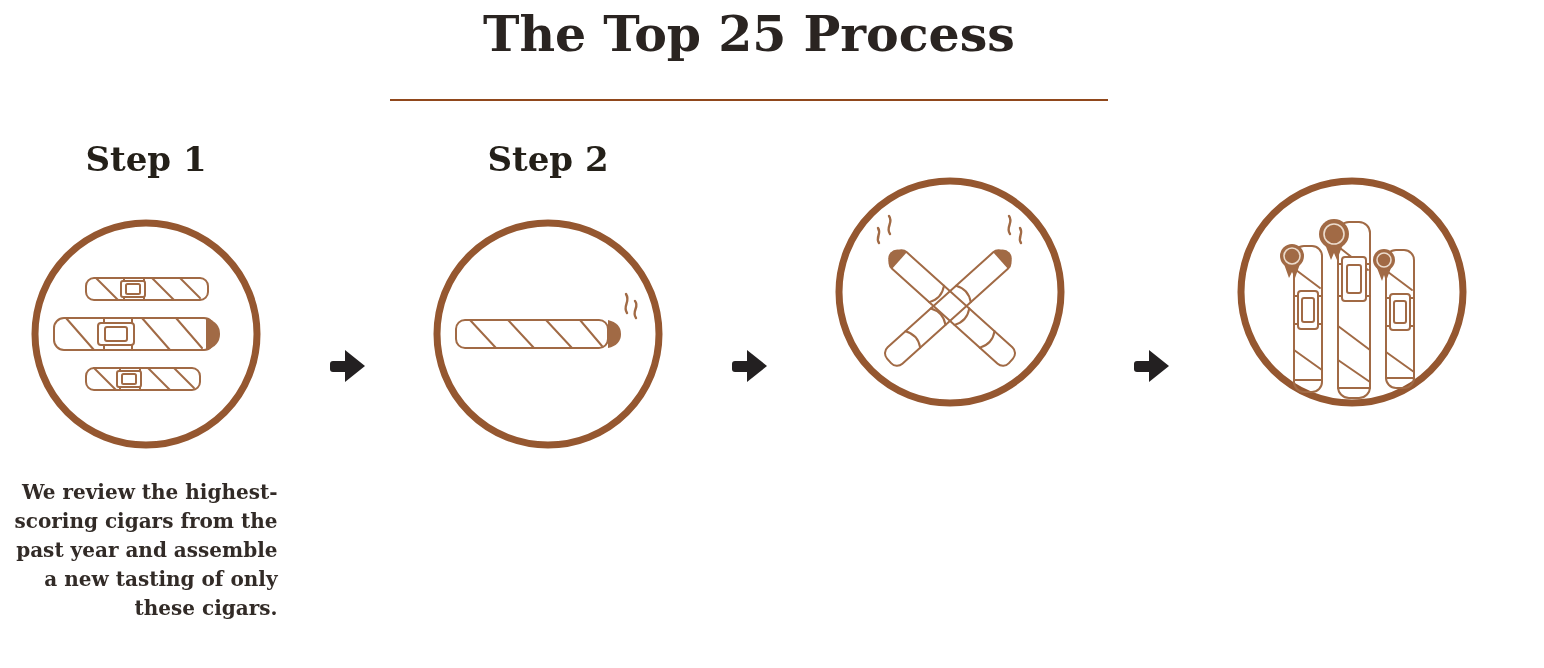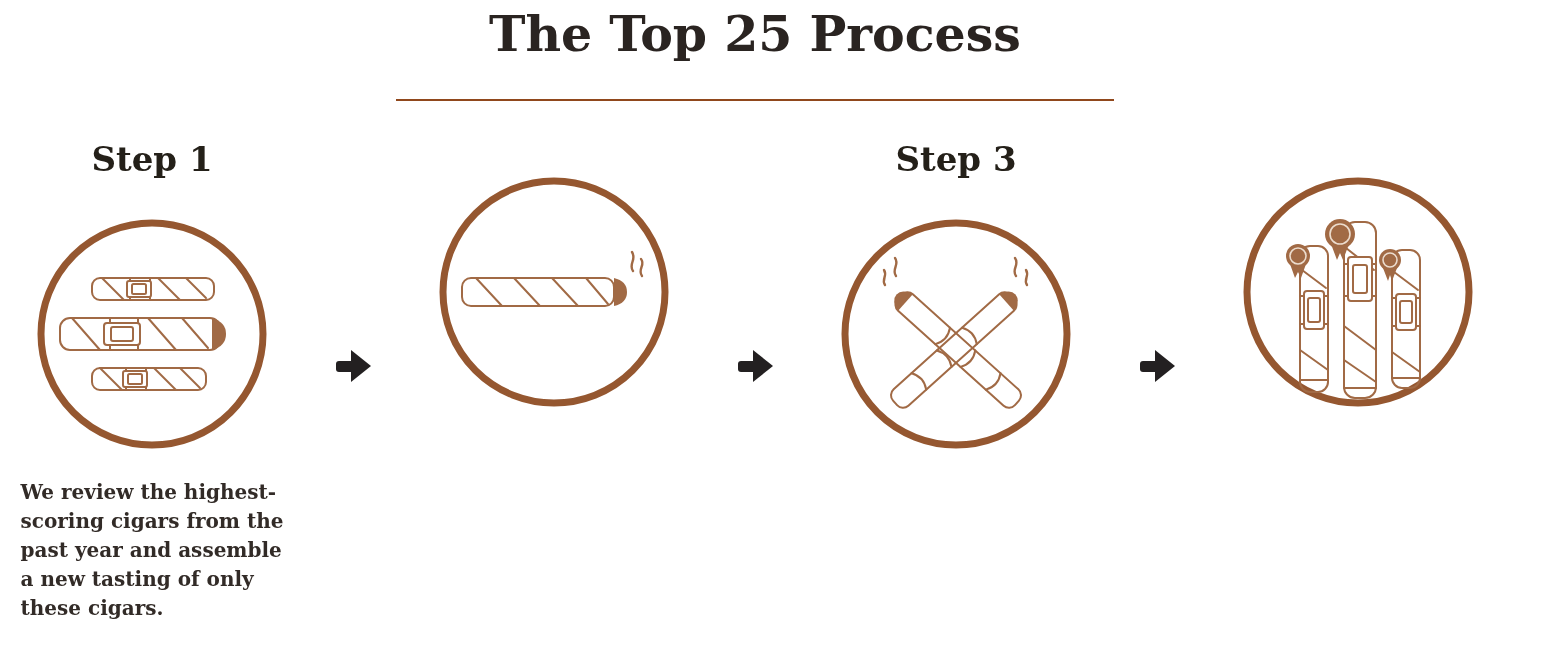--- a/index.html
+++ b/index.html
@@ -1,21 +1,21 @@
 <!DOCTYPE html>
 <html style="--background: #ffffff; --title-text: #2a2421; --heading-text: #242019; --body-text: #322b27; --divider: #90481c; --circle-stroke: #955730; --icon-stroke: #a16a45; --arrow: #232021;"><head>
 <meta charset="utf-8">
 <style>
   html, body { margin: 0; padding: 0; }
   body {
     width: 1544px; height: 668px; overflow: hidden;
     background: var(--background, #ffffff);
     font-family: "DejaVu Serif", "Liberation Serif", serif;
   }
-  .page { width: 1486px; padding-left: 12px; }
+  .page { width: 1486px; padding-left: 6px; }
 
   .page-title {
     margin: 6px 0 0; text-align: center;
     font-size: 49px; line-height: 56px; font-weight: 700;
     color: var(--title-text, #2a2421);
   }
   .title-divider {
     width: 718px; height: 2px; margin: 37px auto 0;
     background: var(--divider, #90481c);
   }
@@ -30,21 +30,21 @@
   svg { display: block; }
   .ring  { fill: none; stroke: var(--circle-stroke, #955730); stroke-width: 7; }
   .ink   { fill: none; stroke: var(--icon-stroke, #a16a45); stroke-width: 2; stroke-linecap: round; stroke-linejoin: round; }
   .ink-fill { fill: var(--icon-stroke, #a16a45); stroke: none; }
   .emblem { fill: #ffffff; stroke: var(--icon-stroke, #a16a45); stroke-width: 2; }
   .smoke { fill: none; stroke: var(--icon-stroke, #a16a45); stroke-width: 2.4; stroke-linecap: round; }
   .medal { fill: var(--icon-stroke, #a16a45); stroke: none; }
   .medal-ring { fill: none; stroke: #ecdccd; stroke-width: 1.6; }
 
   .step-desc {
-    margin: 26px 0 0; text-align: left; white-space: pre-line;
+    margin: 26px 0 0; text-align: right; white-space: pre-line;
     font-size: 20px; line-height: 29px; font-weight: 600;
     color: var(--body-text, #322b27);
   }
 
   .arrow-cell { width: 122px; display: flex; justify-content: center; align-items: flex-start; margin-top: 212px; }
   .arrow { display: flex; align-items: center; }
   .arrow-tail { width: 15px; height: 11px; border-radius: 3px 0 0 3px; background: var(--arrow, #232021); }
   .arrow-head { width: 0; height: 0; border-top: 16px solid transparent; border-bottom: 16px solid transparent; border-left: 20px solid var(--arrow, #232021); }
 </style>
 </head>
@@ -102,20 +102,21 @@
     </div>
 
     <div class="arrow-cell">
       <div class="arrow">
           <div class="arrow-tail"></div>
           <div class="arrow-head"></div>
         </div>
     </div>
 
     <div class="step-col">
+      <h2 class="step-title">Step 2</h2>
       <div class="icon-wrap">
         <svg width="236" height="236" viewBox="0 0 236 236">
           <circle class="ring" cx="118" cy="118" r="111"></circle>
           <g class="ink">
             <rect x="26" y="104" width="152" height="28" rx="9"></rect>
             <line x1="40" y1="104" x2="66" y2="132"></line>
             <line x1="78" y1="104" x2="104" y2="132"></line>
             <line x1="116" y1="104" x2="142" y2="132"></line>
             <line x1="150" y1="104" x2="172" y2="130"></line>
           </g>
@@ -129,21 +130,20 @@
     </div>
 
     <div class="arrow-cell">
       <div class="arrow">
           <div class="arrow-tail"></div>
           <div class="arrow-head"></div>
         </div>
     </div>
 
     <div class="step-col">
-      <h2 class="step-title">Step 3</h2>
       <div class="icon-wrap">
         <svg width="236" height="236" viewBox="0 0 236 236">
           <circle class="ring" cx="118" cy="118" r="111"></circle>
           <g transform="rotate(-42 118 132)">
             <g class="ink">
               <rect x="36" y="121" width="158" height="22" rx="8"></rect>
               <path d="M68,121 q7,11 0,22"></path>
               <path d="M102,121 q7,11 0,22"></path>
               <path d="M136,121 q7,11 0,22"></path>
             </g>

